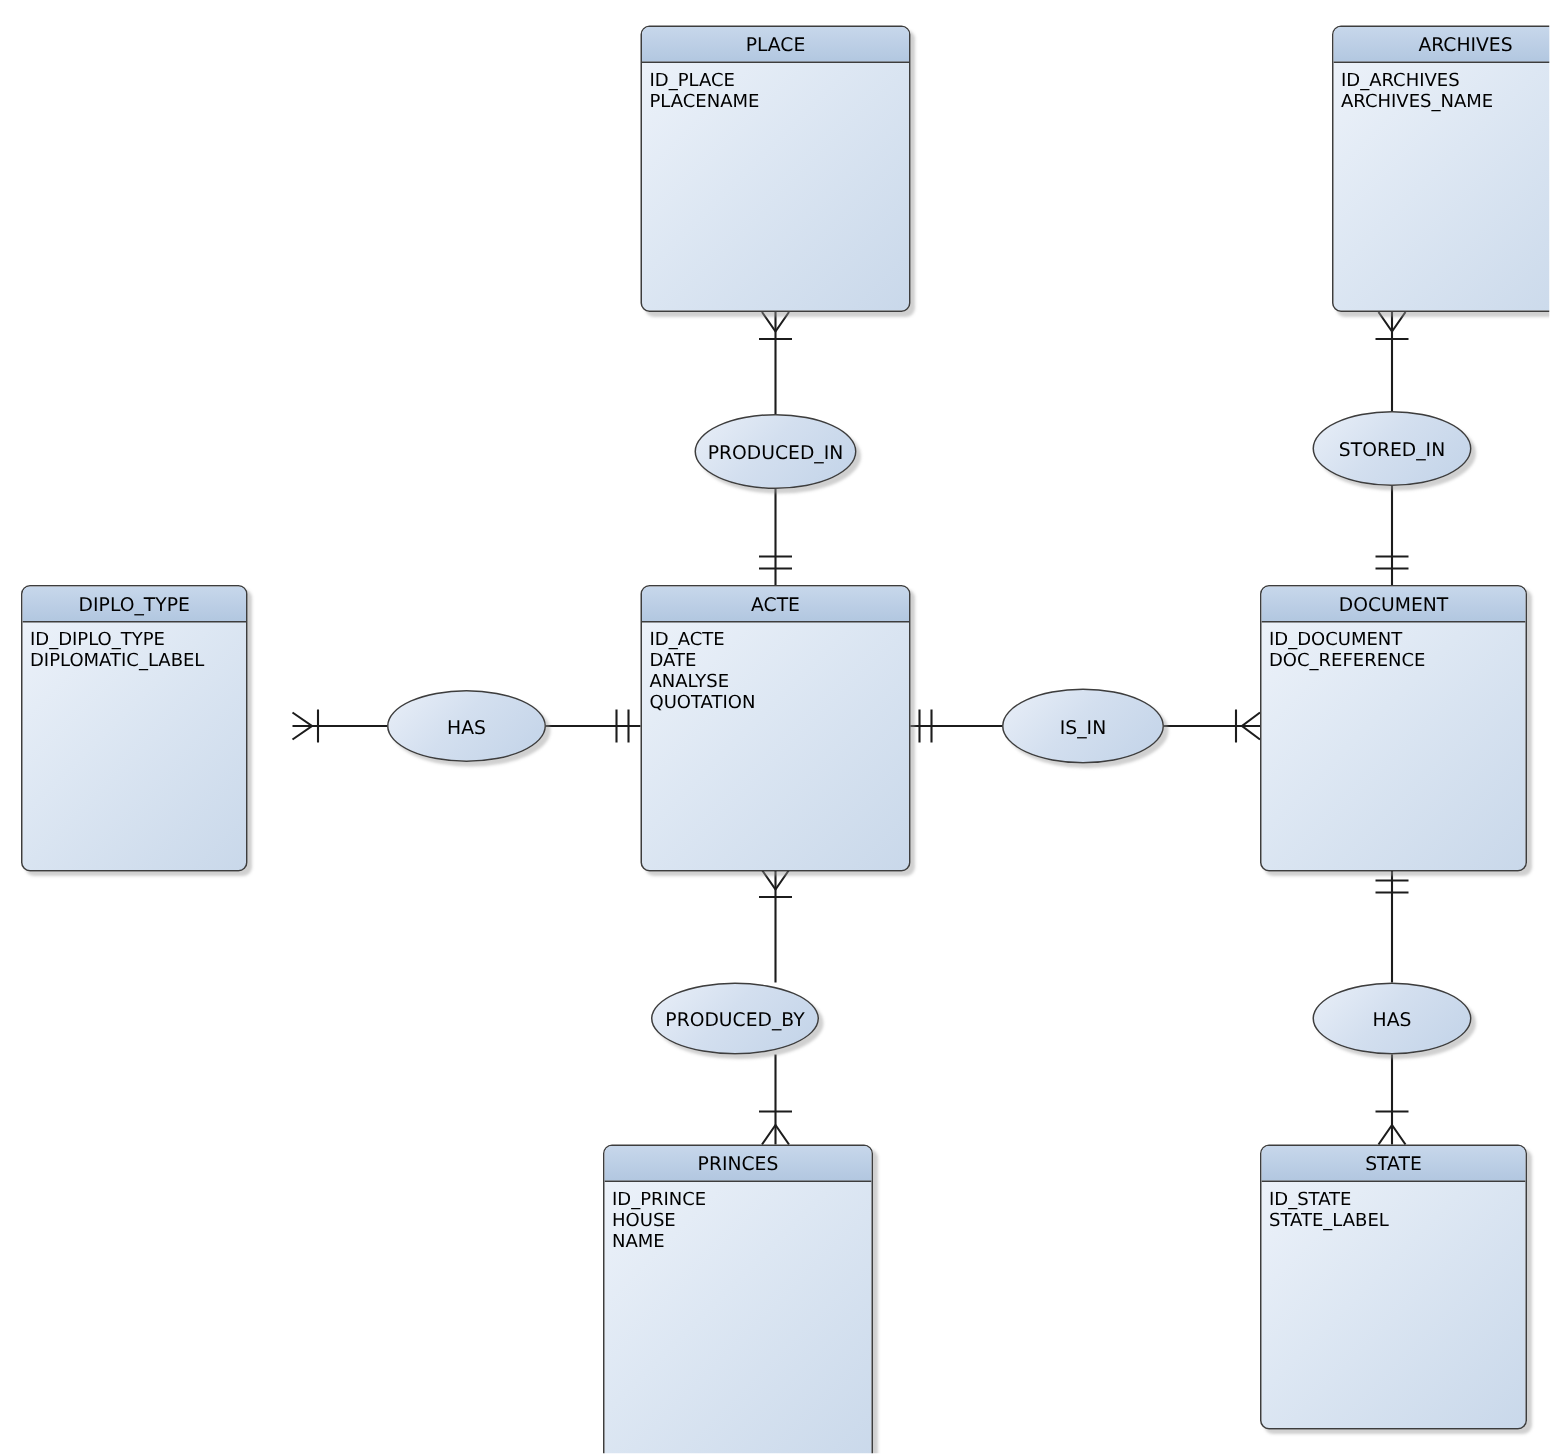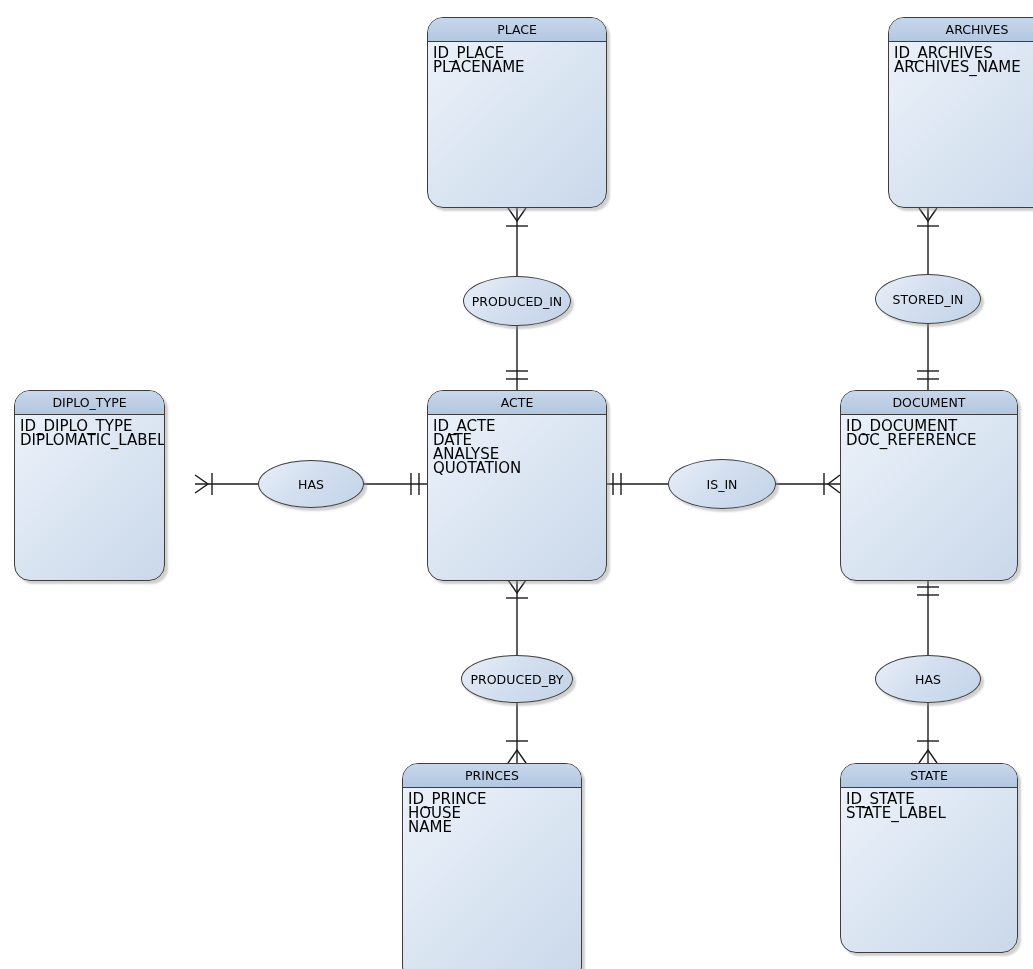--- a/index.html
+++ b/index.html
@@ -21,36 +21,36 @@
   }
   svg.connectors path, svg.connectors line {
     stroke: #1c1c1c;
     stroke-width: 1.4;
     fill: none;
   }
 
   .entity {
     position: absolute;
     border: 1.4px solid #3d3d3d;
-    border-radius: 16px;
+    border-radius: 6px;
     background: linear-gradient(135deg, #eef3fa 0%, #dde7f3 45%, #c9d8ea 100%);
     box-shadow: 3px 3px 2px rgba(150,150,150,0.45);
     overflow: hidden;
   }
   .entity .header {
     height: 24px;
     line-height: 24px;
     text-align: center;
     font-size: 12.5px;
     border-bottom: 1.4px solid #3d3d3d;
     background: linear-gradient(180deg, #c7d7eb 0%, #b2c7e0 100%);
   }
   .entity .body {
     padding: 4px 5px;
-    font-size: 15px;
+    font-size: 12px;
     line-height: 14px;
   }
 
   .relationship {
     position: absolute;
     border: 1.4px solid #3d3d3d;
     border-radius: 50%;
     background: linear-gradient(135deg, #e9eff8 0%, #d3dfef 45%, #c2d3e8 100%);
     box-shadow: 3px 3px 2px rgba(150,150,150,0.45);
     display: flex;
@@ -194,17 +194,17 @@
   </div>
 
   <div class="relationship" style="left:463px; top:276px; width:108px; height:50px;">PRODUCED_IN</div>
 
   <div class="relationship" style="left:875px; top:274px; width:106px; height:50px;">STORED_IN</div>
 
   <div class="relationship" style="left:258px; top:460px; width:106px; height:48px;">HAS</div>
 
   <div class="relationship" style="left:668px; top:459px; width:108px; height:50px;">IS_IN</div>
 
-  <div class="relationship" style="left:461px; top:655px; width:112px; height:48px;">PRODUCED_BY</div>
+  <div class="relationship" style="left:434px; top:655px; width:112px; height:48px;">PRODUCED_BY</div>
 
   <div class="relationship" style="left:875px; top:655px; width:106px; height:48px;">HAS</div>
 
 </div>
 
 </body></html>

